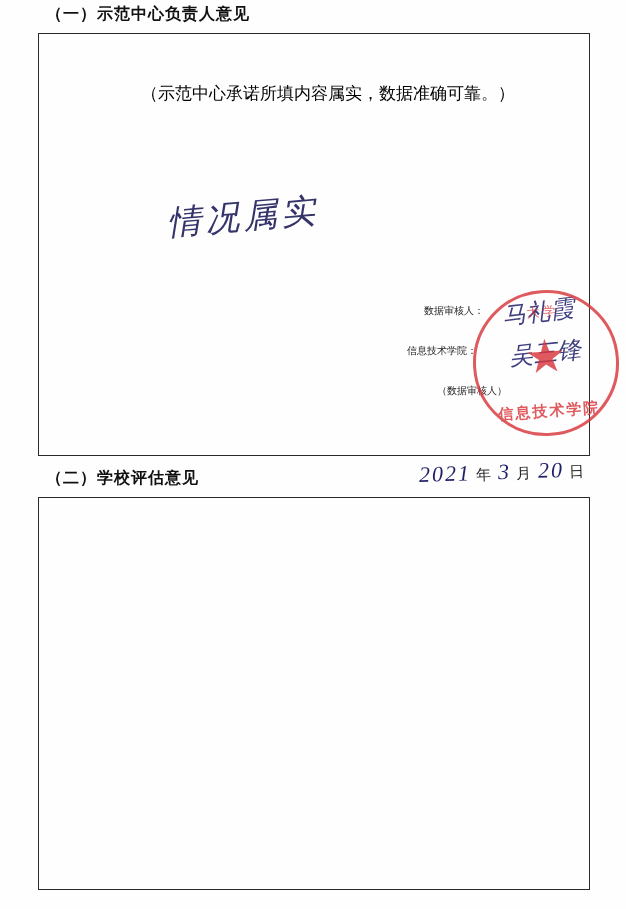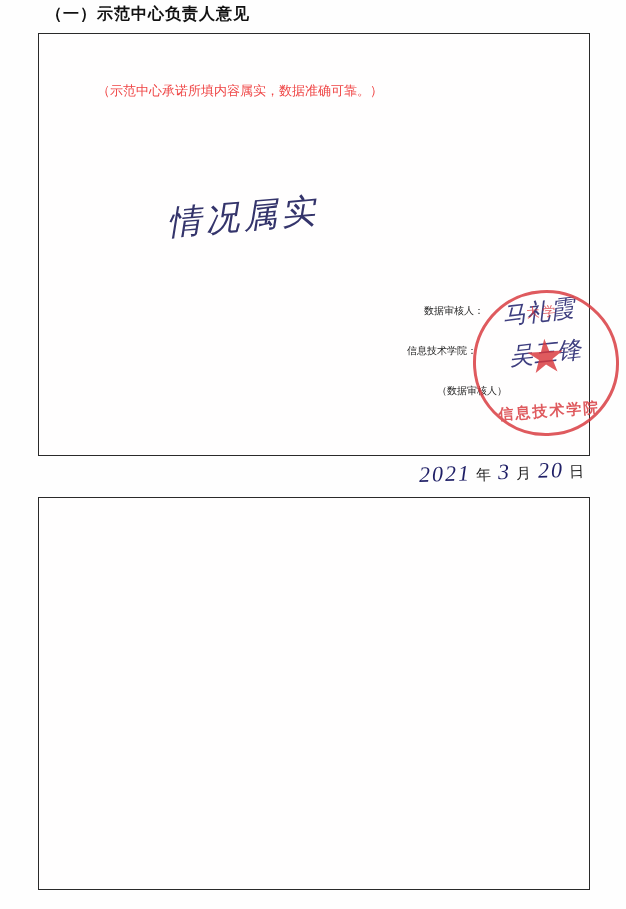--- a/index.html
+++ b/index.html
@@ -40,24 +40,25 @@
     border: 1px solid #2a2a2a;
     background: #fffefe;
     box-sizing: border-box;
   }
   #box-1 { left: 38px; top: 33px; width: 552px; height: 423px; }
   #box-2 { left: 38px; top: 497px; width: 552px; height: 393px; }
 
   
   .note {
     position: absolute;
-    font-size: 13px;
+    font-size: 17px;
     line-height: 1.5;
-    color: #ef4444;
-    white-space: nowrap;
+    color: #000000;
+    white-space: nowrap;
+    margin-left: 44px;
   }
   #note-1 { left: 58px; top: 47px; }
 
   .label-line {
     position: absolute;
     font-size: 10px;
     color: #1d1d1d;
     white-space: nowrap;
   }
   #label-auditor   { left: 385px; top: 270px; }
@@ -189,20 +190,21 @@
       <div class="seal-top-text">大学</div>
       <div class="star">★</div>
       <div class="seal-text">信息技术学院</div>
     </div>
 
     <div class="date-line" id="date-1">
       <span class="d-num">2021</span><span class="d-unit">年</span><span class="d-num">3</span><span class="d-unit">月</span><span class="d-num">20</span><span class="d-unit">日</span>
     </div>
   </div>
 
+  <div class="section-heading" id="heading-2">（二）学校评估意见</div>
 
   <div class="box" id="box-2">
 
     
 
     
 
     
 
     

